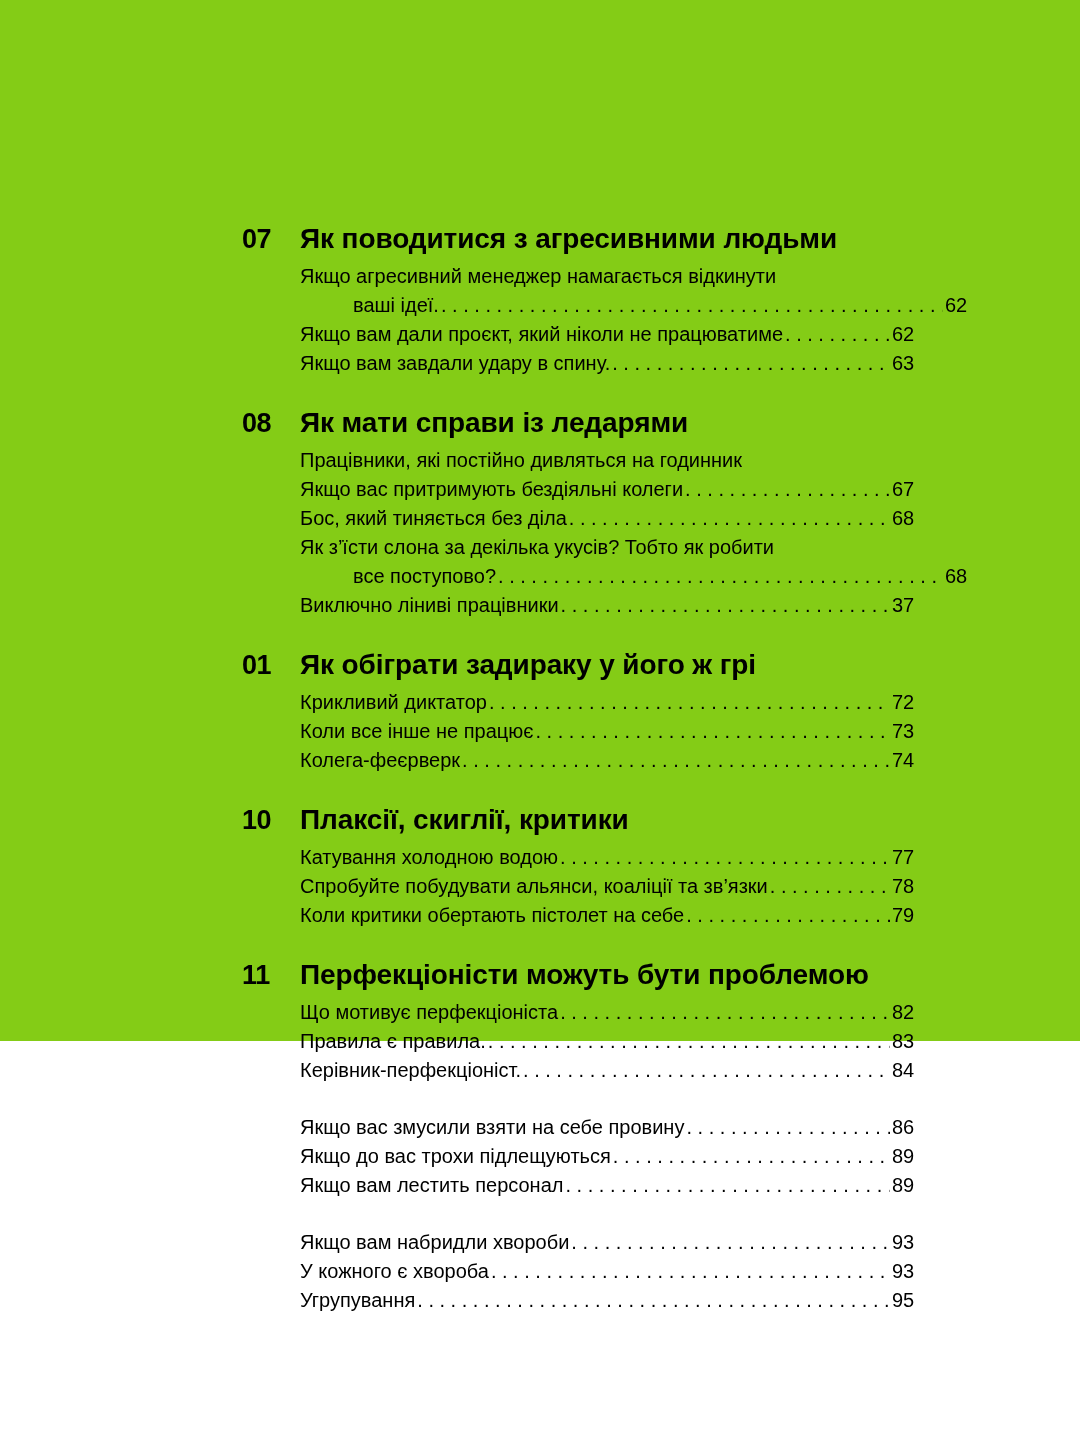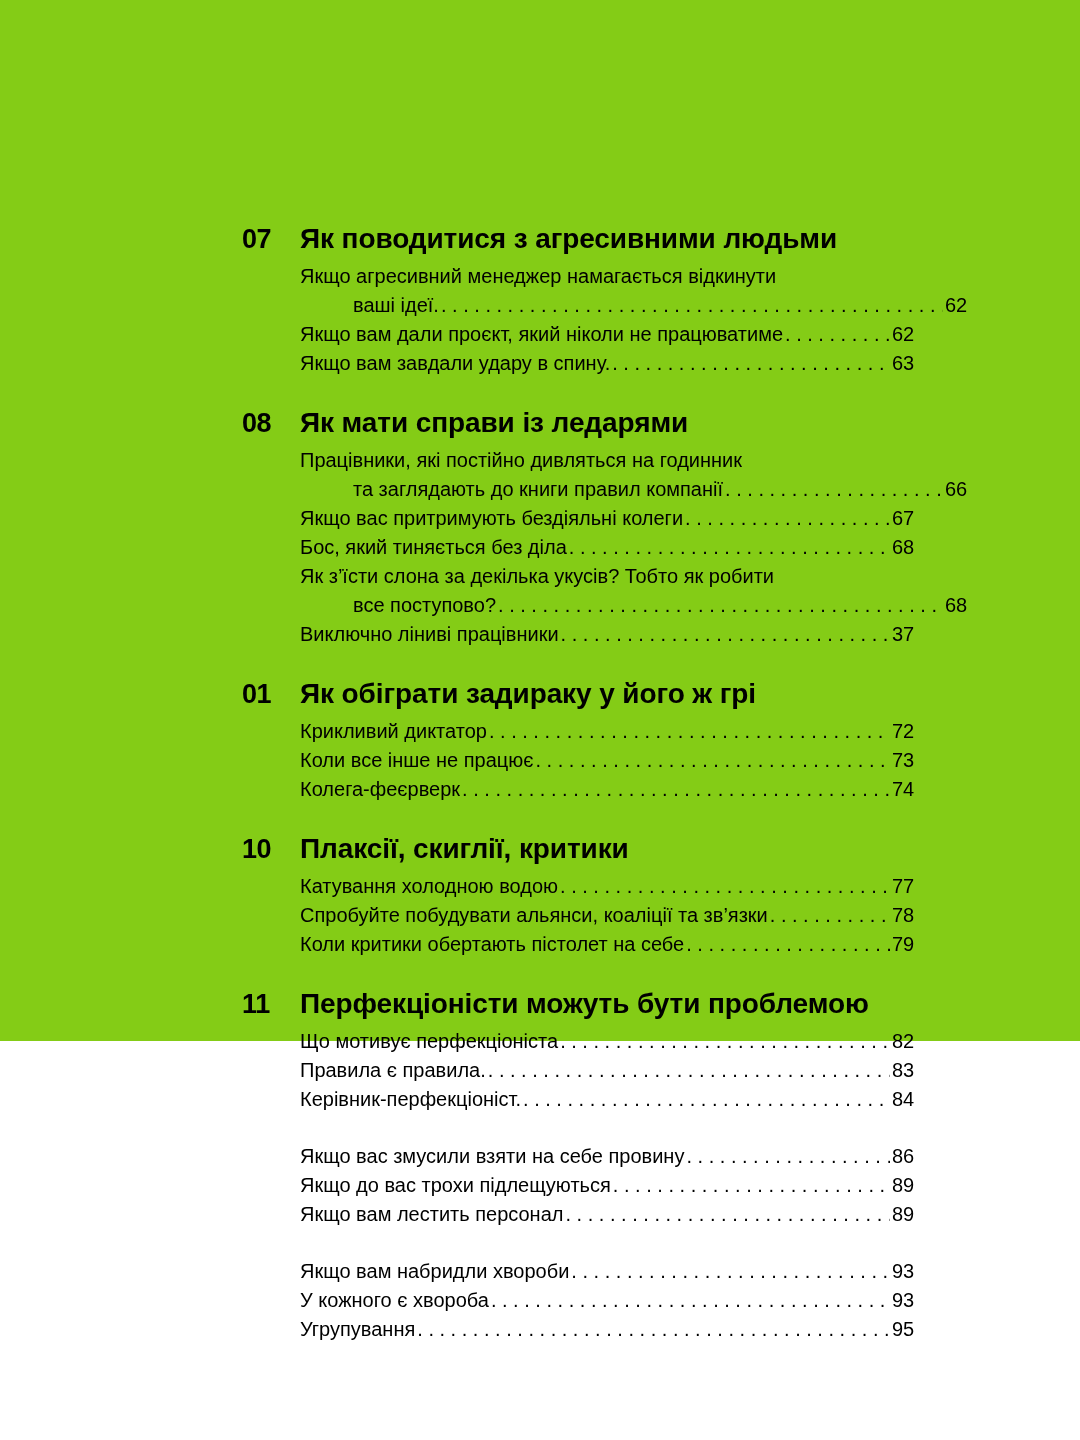--- a/index.html
+++ b/index.html
@@ -158,25 +158,20 @@
         </ul>
       </div>
       <div class="chapter">
         <div class="chapter-head">
           <div class="chapter-number">08</div>
           <div class="chapter-title">Як мати справи із ледарями</div>
         </div>
         <ul class="entries">
           <li class="entry">
             <div class="entry-firstline">Працівники, які постійно дивляться на годинник</div>
-            <div class="entry-line entry-cont">
-              <span class="entry-text">та заглядають до книги правил компанії</span>
-              <span class="entry-leader"></span>
-              <span class="entry-page">66</span>
-            </div>
           </li>
           <li class="entry">
             <div class="entry-line">
               <span class="entry-text">Якщо вас притримують бездіяльні колеги</span>
               <span class="entry-leader"></span>
               <span class="entry-page">67</span>
             </div>
           </li>
           <li class="entry">
             <div class="entry-line">

